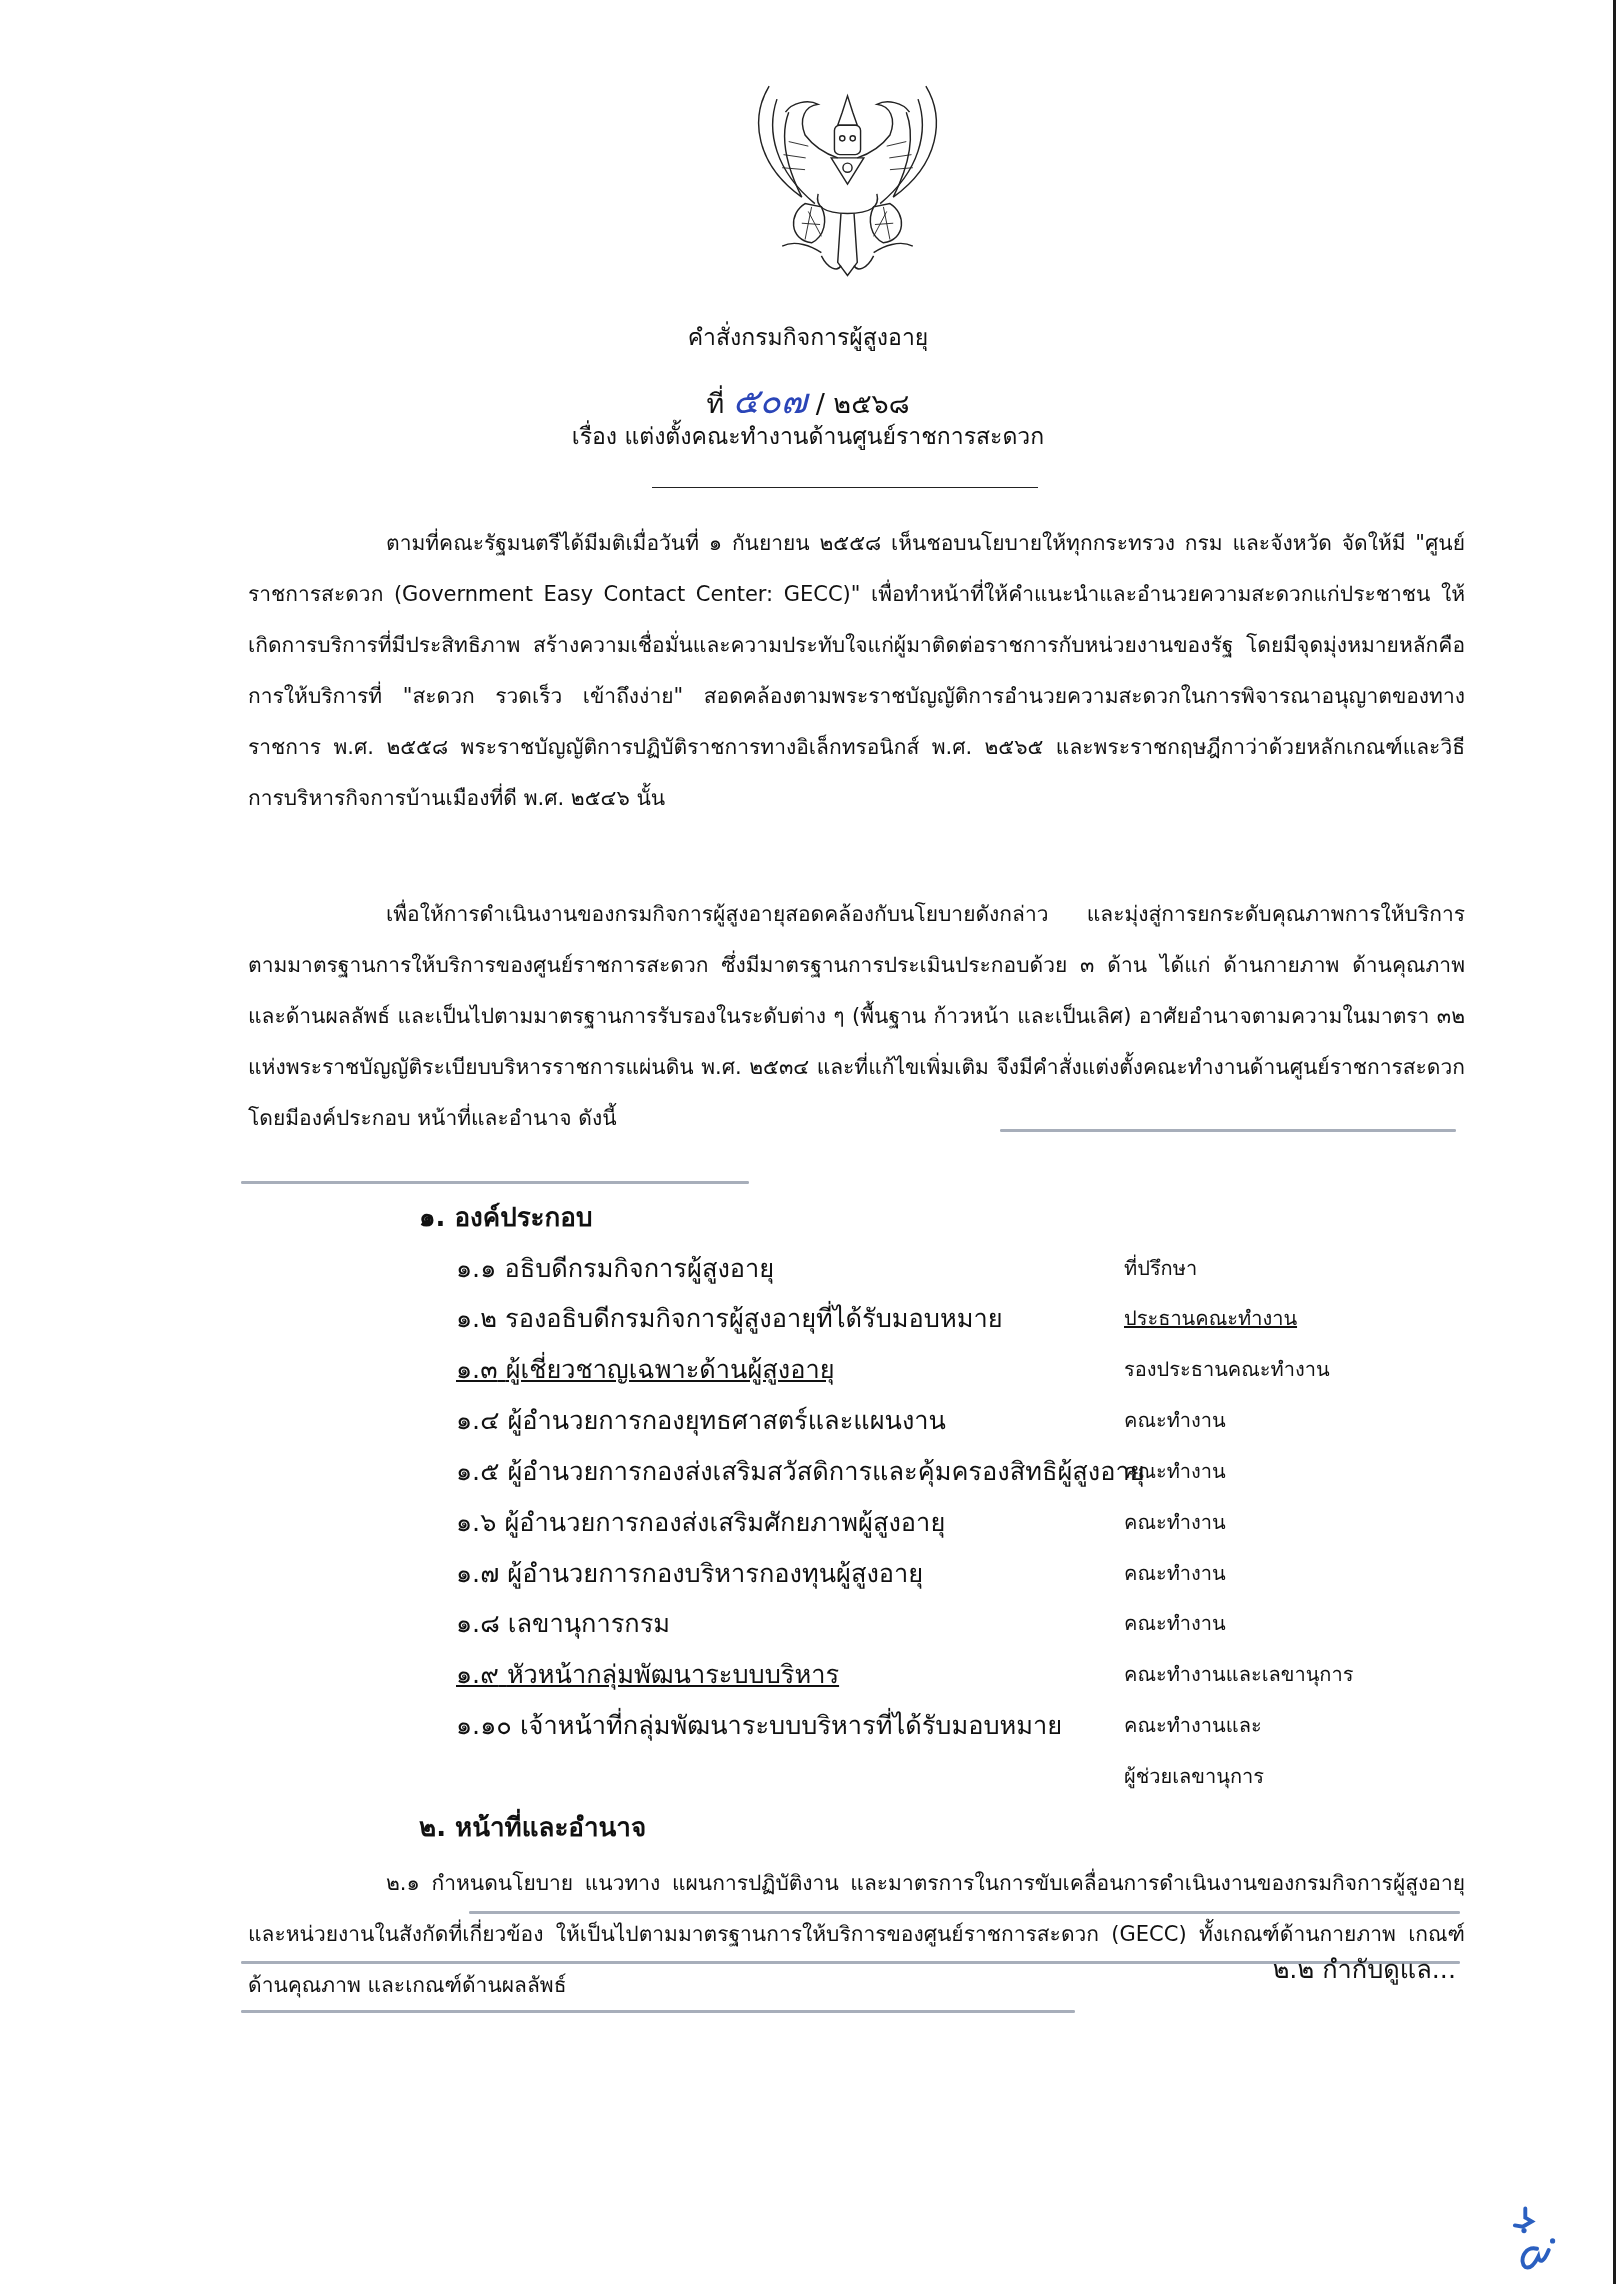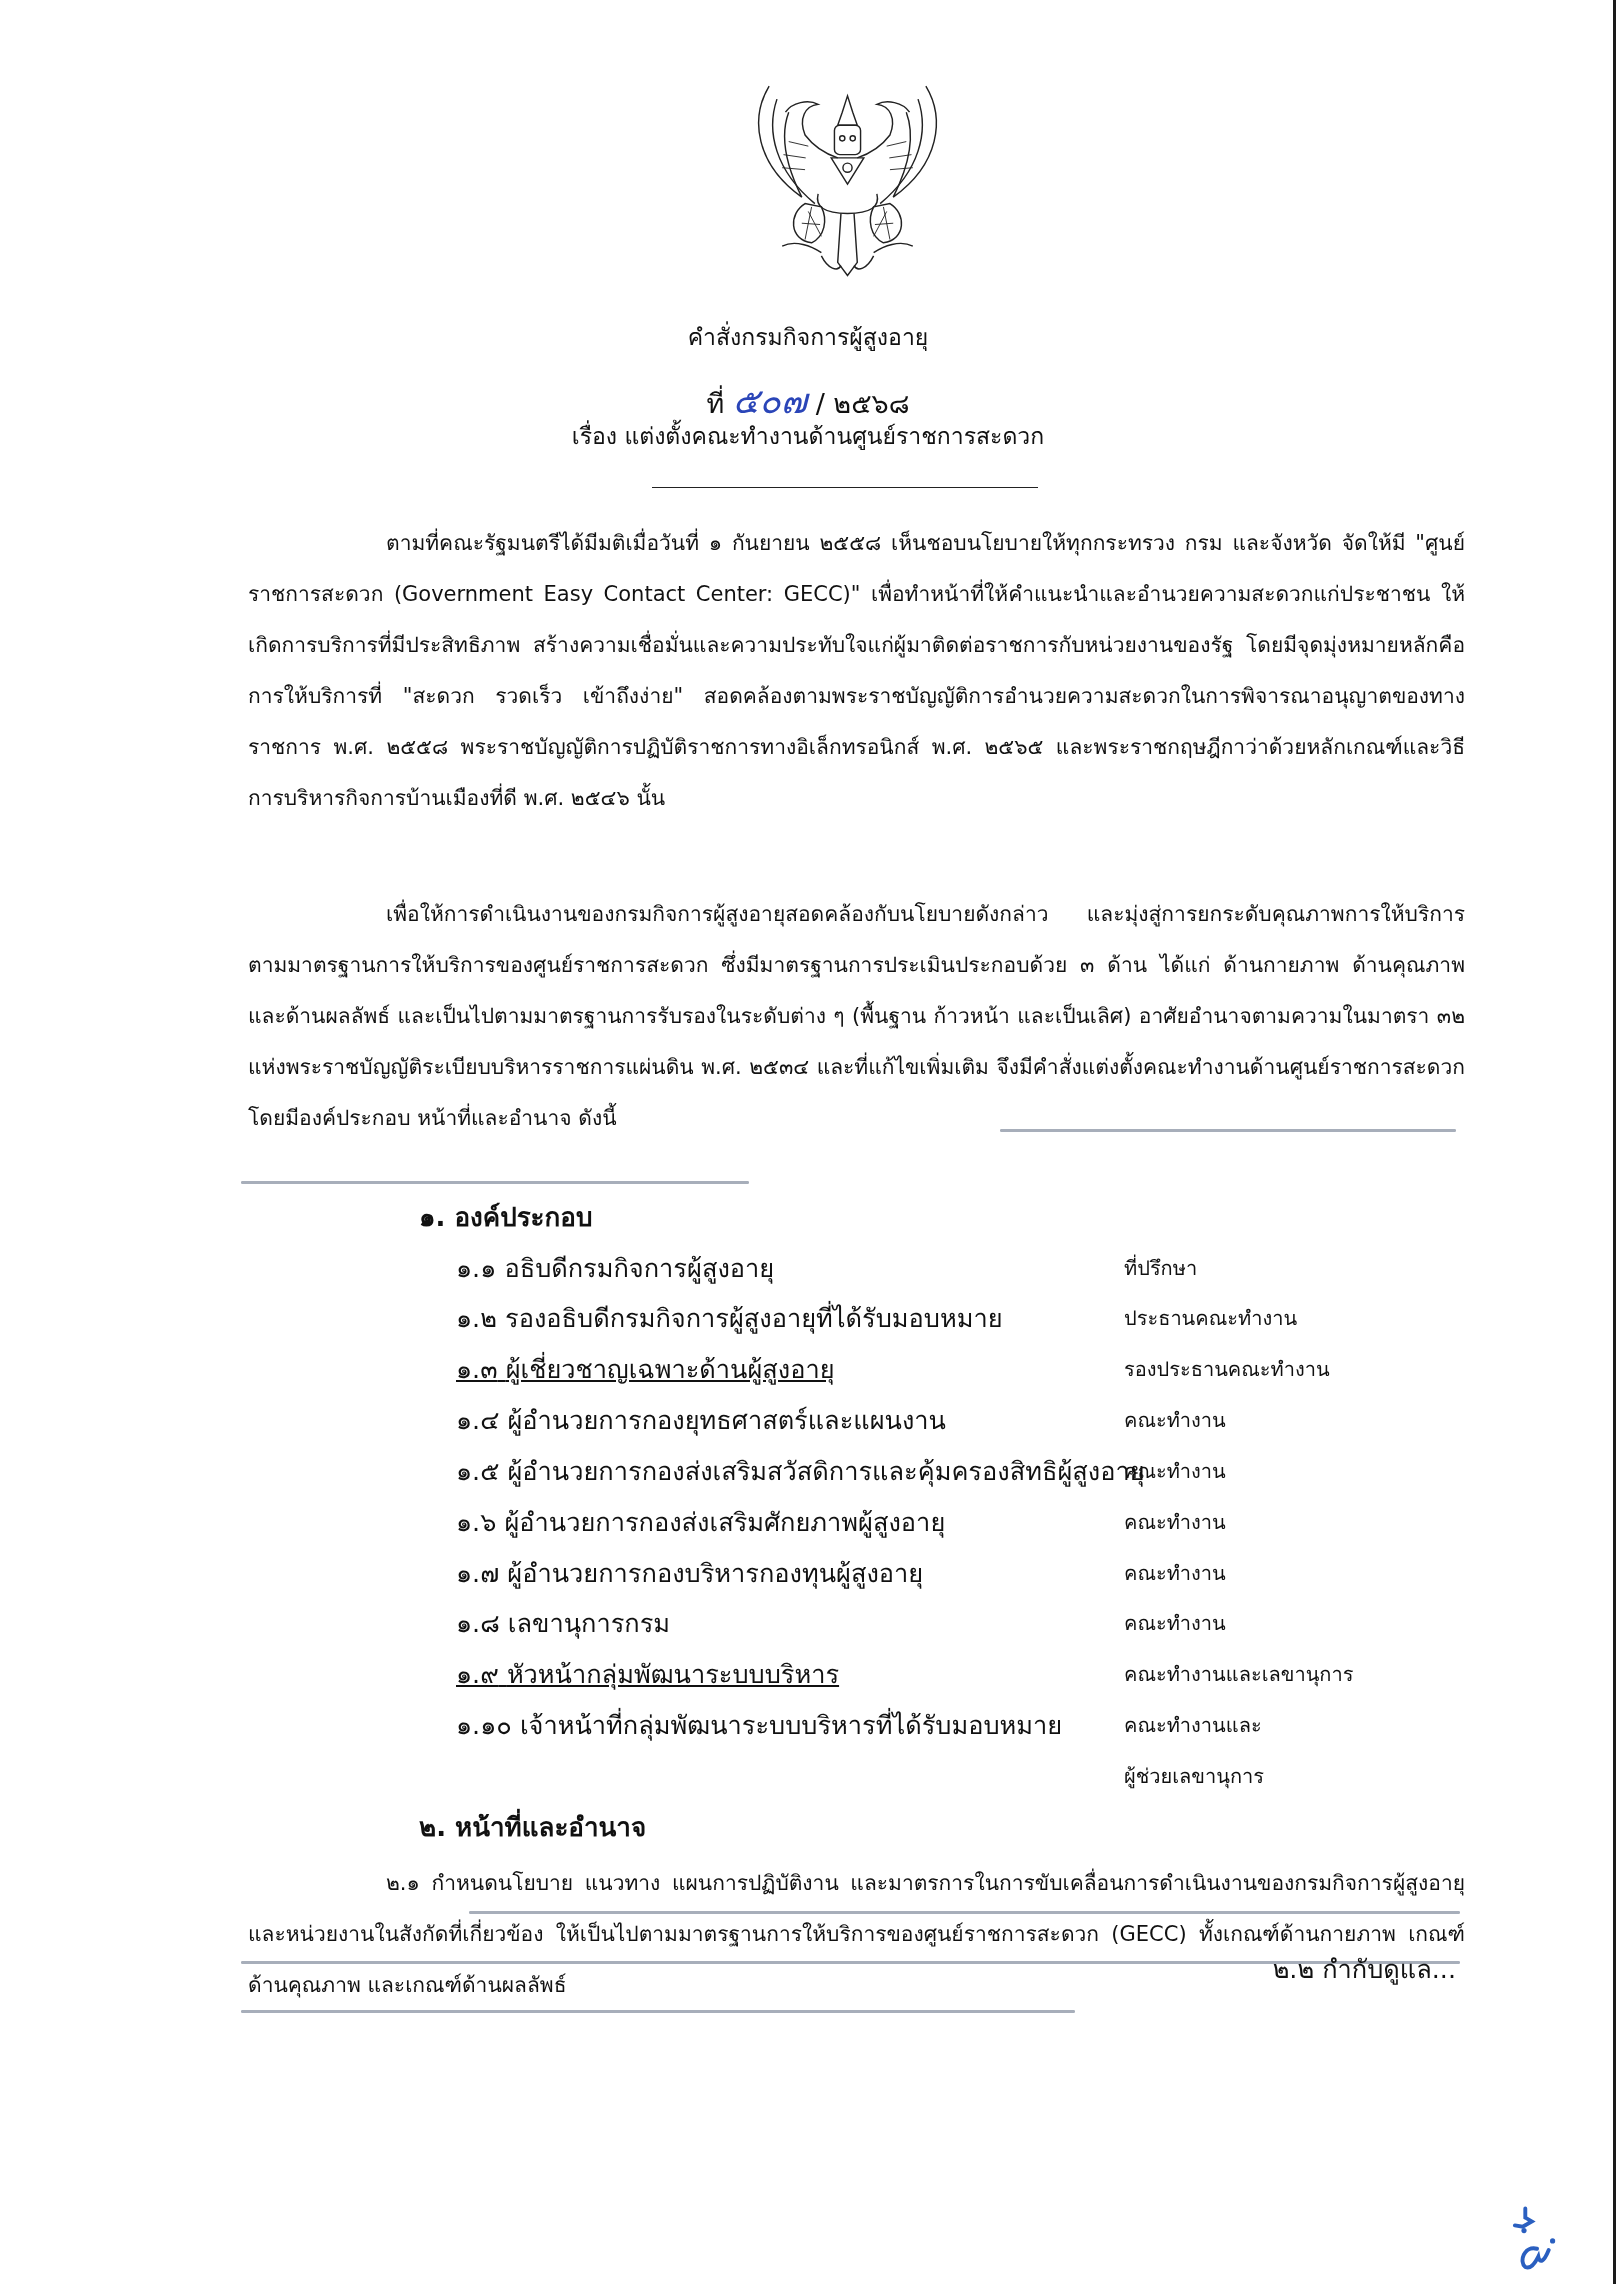--- a/index.html
+++ b/index.html
@@ -74,21 +74,21 @@
   </div>
   <div class="ul-mark" style="left:1000px; top:1129px; width:456px;"></div>
   <div class="ul-mark" style="left:241px; top:1181px; width:508px;"></div>
 
   <div class="heading" style="left:419px; top:1198px;">๑. องค์ประกอบ</div>
 
   <div class="item" style="top:1249px;"><span>๑.๑</span> <span>อธิบดีกรมกิจการผู้สูงอายุ</span></div>
   <div class="role" style="top:1249px;">ที่ปรึกษา</div>
 
   <div class="item" style="top:1299px;"><span>๑.๒</span> <span>รองอธิบดีกรมกิจการผู้สูงอายุที่ได้รับมอบหมาย</span></div>
-  <div class="role" style="top:1299px;">ประธานคณะทำงาน</div>
+  <div class="role" style="top:1299px;text-decoration:underline;">ประธานคณะทำงาน</div>
 
   <div class="item" style="top:1350px;text-decoration:underline;"><span>๑.๓</span> <span>ผู้เชี่ยวชาญเฉพาะด้านผู้สูงอายุ</span></div>
   <div class="role" style="top:1350px;">รองประธานคณะทำงาน</div>
 
   <div class="item" style="top:1401px;"><span>๑.๔</span> <span>ผู้อำนวยการกองยุทธศาสตร์และแผนงาน</span></div>
   <div class="role" style="top:1401px;">คณะทำงาน</div>
 
   <div class="item" style="top:1452px;"><span>๑.๕</span> <span>ผู้อำนวยการกองส่งเสริมสวัสดิการและคุ้มครองสิทธิผู้สูงอายุ</span></div>
   <div class="role" style="top:1452px;">คณะทำงาน</div>
 

